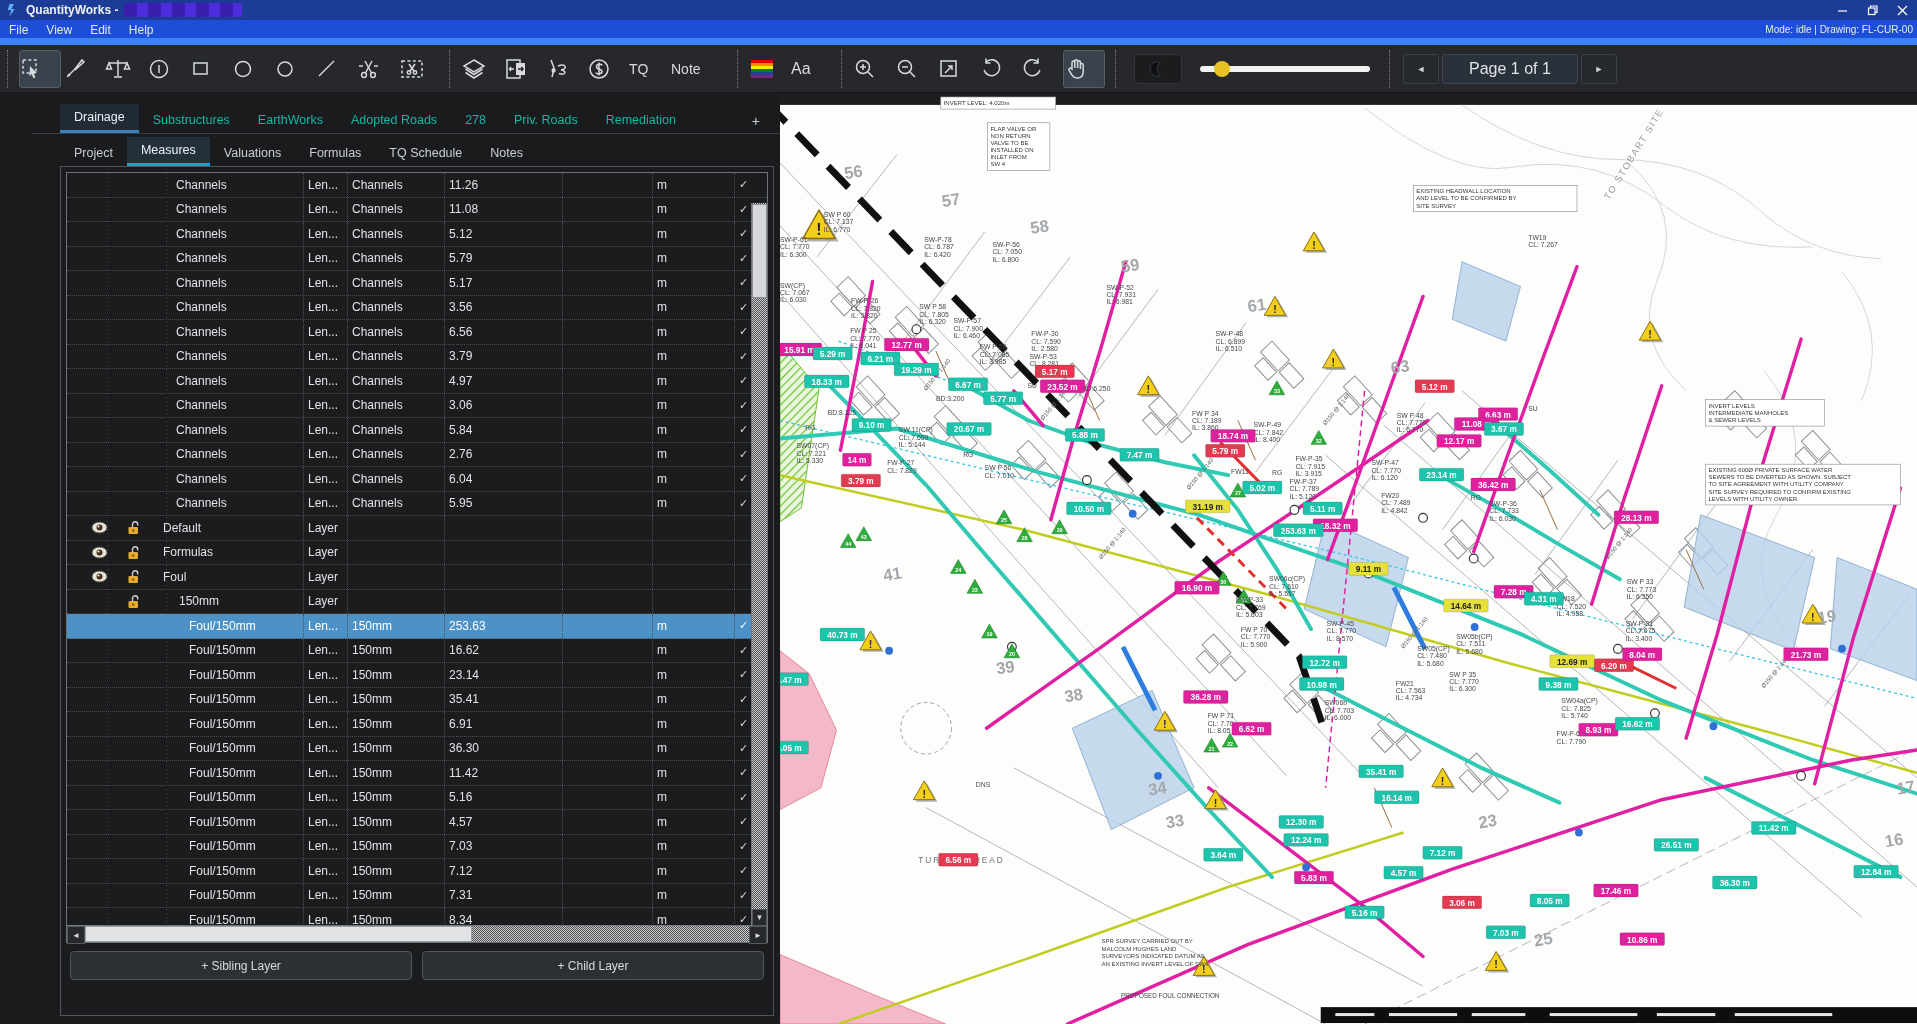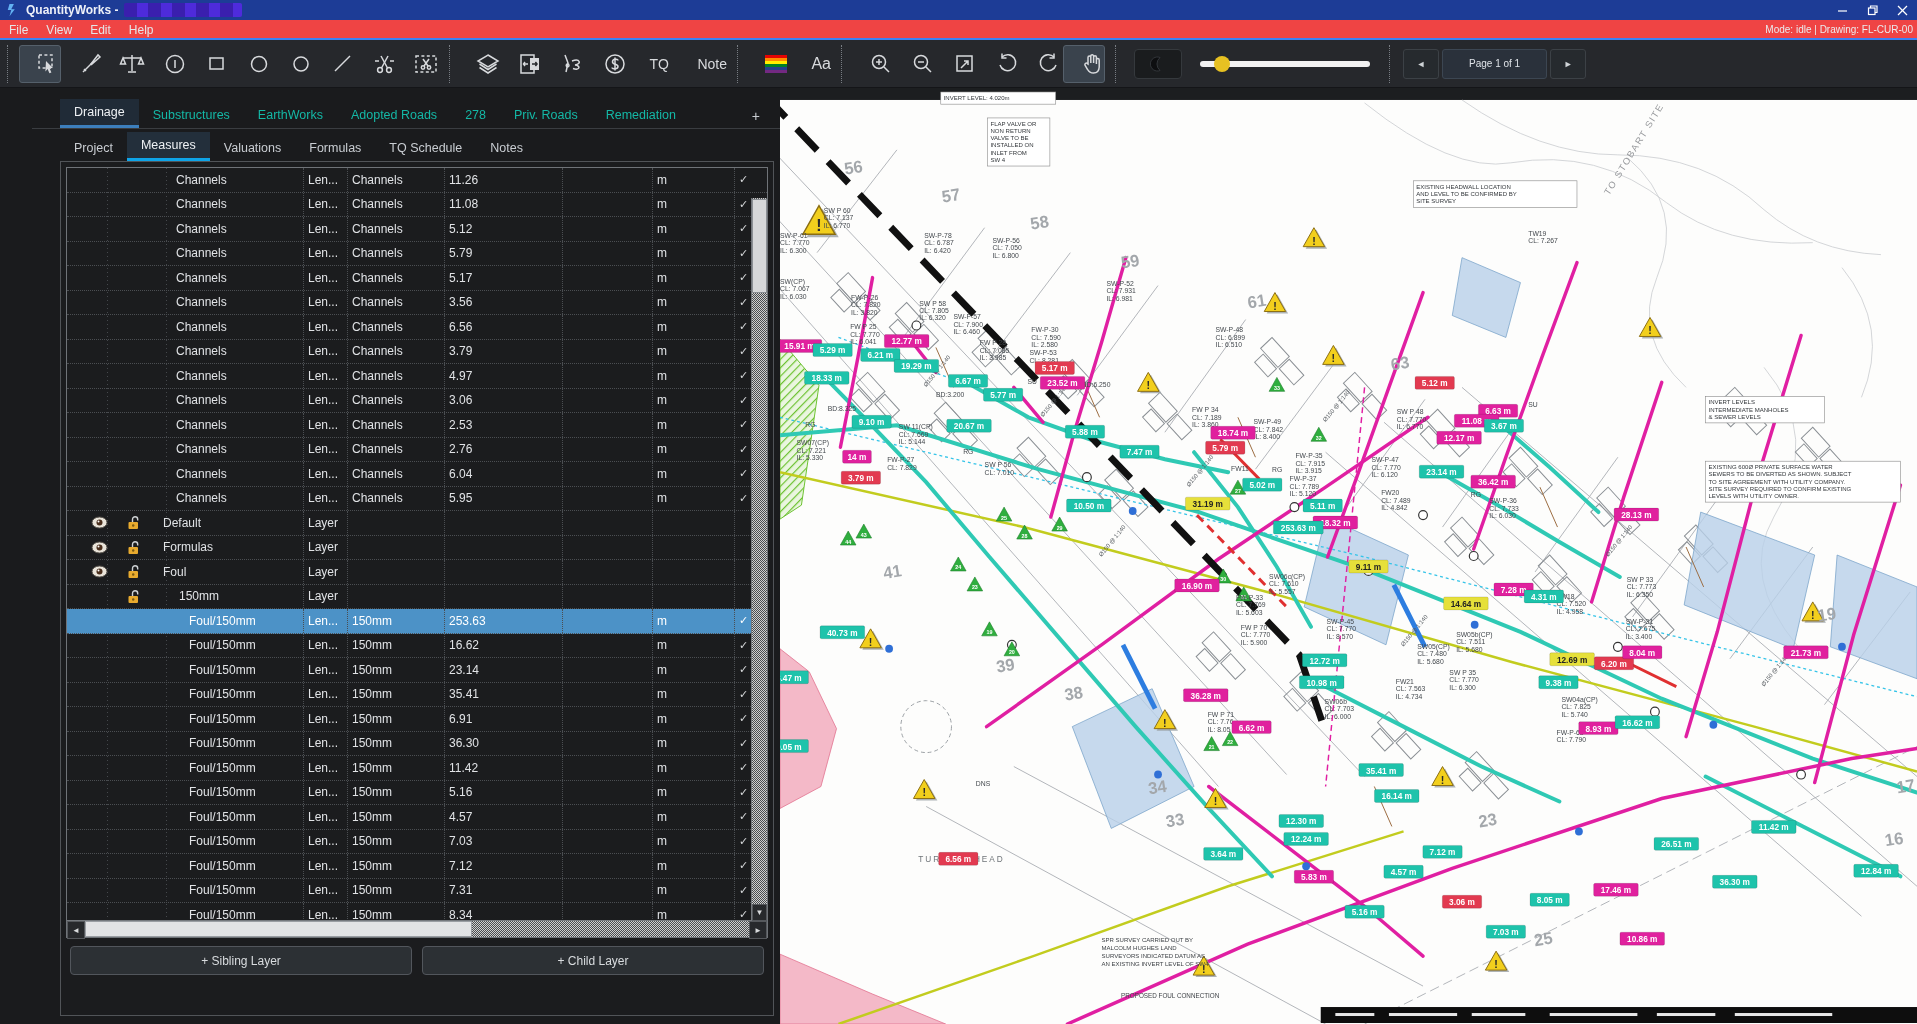--- a/index.html
+++ b/index.html
@@ -11,42 +11,42 @@
   #titlebar{height:20px;background:#1d3c96;display:flex;align-items:center;padding:0 0 0 6px;flex:none;}
   #app-icon{width:14px;height:14px;margin-right:6px;}
   #title-text{font-size:12px;color:#eef1f8;font-weight:bold;}
   #redacted{width:118px;height:14px;margin-left:6px;border-radius:2px;
     background:repeating-linear-gradient(90deg,#3a1fae 0 13px,#4e2bdb 13px 24px);}
   #wincontrols{margin-left:auto;display:flex;height:100%;}
   .winbtn{width:30px;height:100%;display:flex;align-items:center;justify-content:center;}
   .winbtn svg{stroke:#fff;stroke-width:1.2;fill:none;}
 
   
-  #menurow{height:18px;background:#ef4444;display:flex;align-items:center;flex:none;border-bottom:2px solid #3b82f6;}
+  #menurow{height:18px;background:#1d4ed8;display:flex;align-items:center;flex:none;border-bottom:7px solid #3b82f6;}
   .menu-item{font-size:12px;color:#e4e6e9;padding:0 9px;cursor:default;}
   #modestatus{margin-left:auto;font-size:10px;color:#e9ebee;padding-right:4px;}
 
   
   #toolbar{height:47px;background:#26282c;display:flex;align-items:center;flex:none;
     border-bottom:1px solid #141518;padding-left:4px;}
   .tgroup{display:flex;align-items:center;height:40px;padding:0 6px;}
   .tsep{width:1px;height:38px;border-left:1px dotted #787d83;margin:0 3px;}
-  .tool{width:40px;height:36px;display:flex;align-items:center;justify-content:flex-end;border-radius:3px;margin:0 1px;}
+  .tool{width:40px;height:36px;display:flex;align-items:center;justify-content:flex-start;border-radius:3px;margin:0 1px;}
   .tool svg{stroke:#d8dadd;fill:none;stroke-width:1.5;}
   .tool.active{background:#3a434d;border:1px solid #55606b;}
   .tool-label{font-size:14px;color:#d8dadd;}
   #moon-btn{width:46px;height:28px;background:#1a1c1e;border:1px solid #35393d;border-radius:4px;
     display:flex;align-items:center;justify-content:center;margin:0 8px;}
   #slider{width:170px;height:28px;display:flex;align-items:center;margin:0 10px;}
   #slider .track{flex:1;height:6px;background:#f2f2f2;border-radius:3px;position:relative;}
   #slider .knob{position:absolute;left:14px;top:-5px;width:16px;height:16px;border-radius:50%;background:#e7c122;}
   .pagebtn{width:34px;height:28px;background:#262a2e;border:1px solid #3c4146;border-radius:3px;
     color:#cfd3d7;font-size:9px;display:flex;align-items:center;justify-content:center;margin:0 3px;}
   #page-indicator{height:28px;padding:0 26px;background:#2a313b;border:1px solid #3c4652;border-radius:3px;
-    color:#dfe3e8;font-size:10px;display:flex;align-items:center;}
+    color:#dfe3e8;font-size:16px;display:flex;align-items:center;}
 
   
   #main{flex:1;display:flex;min-height:0;padding-left:32px;}
   #leftpanel{width:748px;flex:none;display:flex;flex-direction:column;background:#1a1b1d;}
 
   #tabs1{display:flex;align-items:flex-end;margin-top:10px;height:30px;padding:0 12px 0 28px;
     border-bottom:1px solid #3a3d41;}
   .tab1{font-size:12.5px;color:#14b8a6;padding:6px 14px;cursor:default;}
   .tab1.active{background:#202b37;color:#eef1f4;border-bottom:3px solid #3c7fbd;}
   #tab-add{margin-left:auto;color:#c9cdd2;font-size:14px;padding:4px 8px;}
@@ -452,21 +452,21 @@
                 <div class="cell bl">3.06</div>
                 <div class="cell bl"></div>
                 <div class="cell bl">m</div>
                 <div class="cell bl checkmark">✓</div>
               </div>
               <div class="trow">
                 <div class="cell gutter"></div>
                 <div class="cell ind-item">Channels</div>
                 <div class="cell bl">Len...</div>
                 <div class="cell bl">Channels</div>
-                <div class="cell bl">2.53</div>
+                <div class="cell bl">5.84</div>
                 <div class="cell bl"></div>
                 <div class="cell bl">m</div>
                 <div class="cell bl checkmark">✓</div>
               </div>
               <div class="trow">
                 <div class="cell gutter"></div>
                 <div class="cell ind-item">Channels</div>
                 <div class="cell bl">Len...</div>
                 <div class="cell bl">Channels</div>
                 <div class="cell bl">2.76</div>

